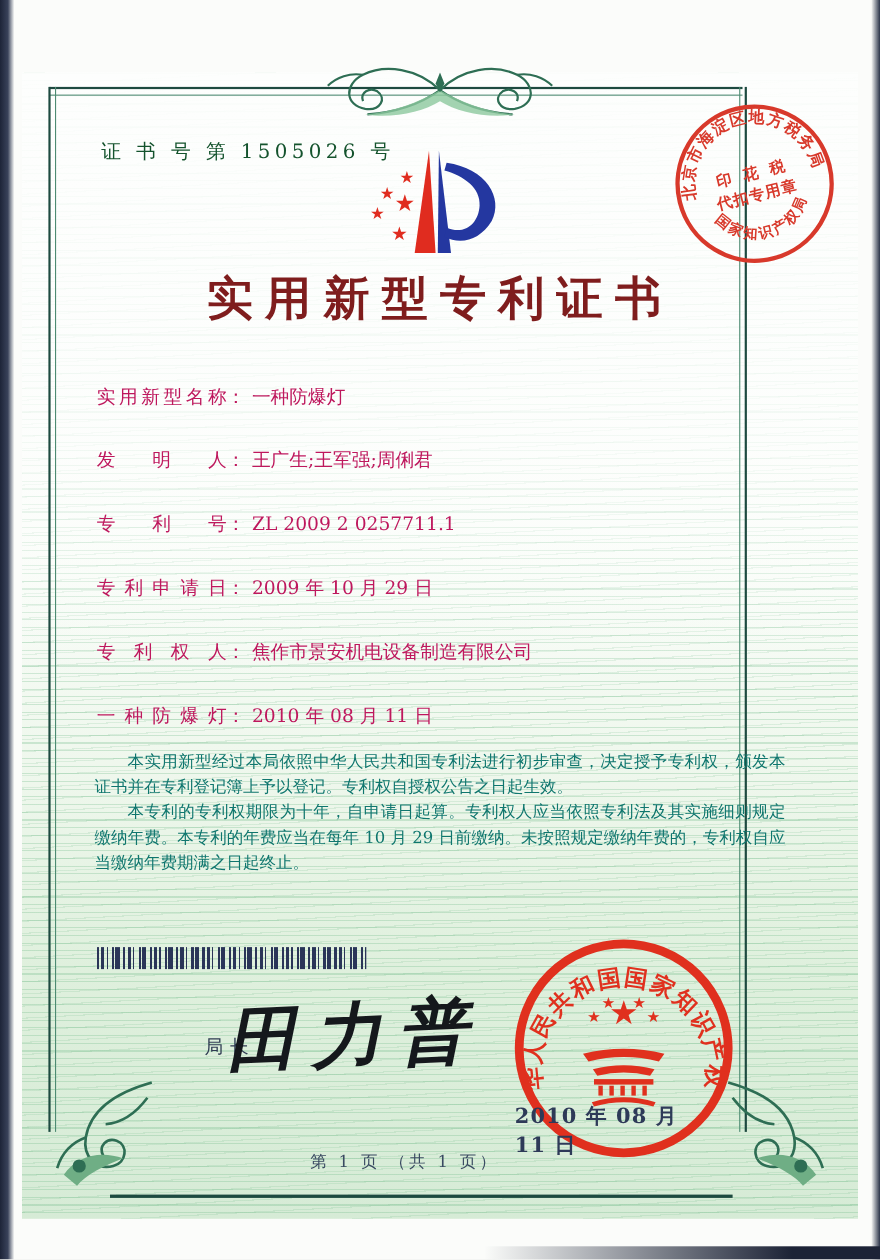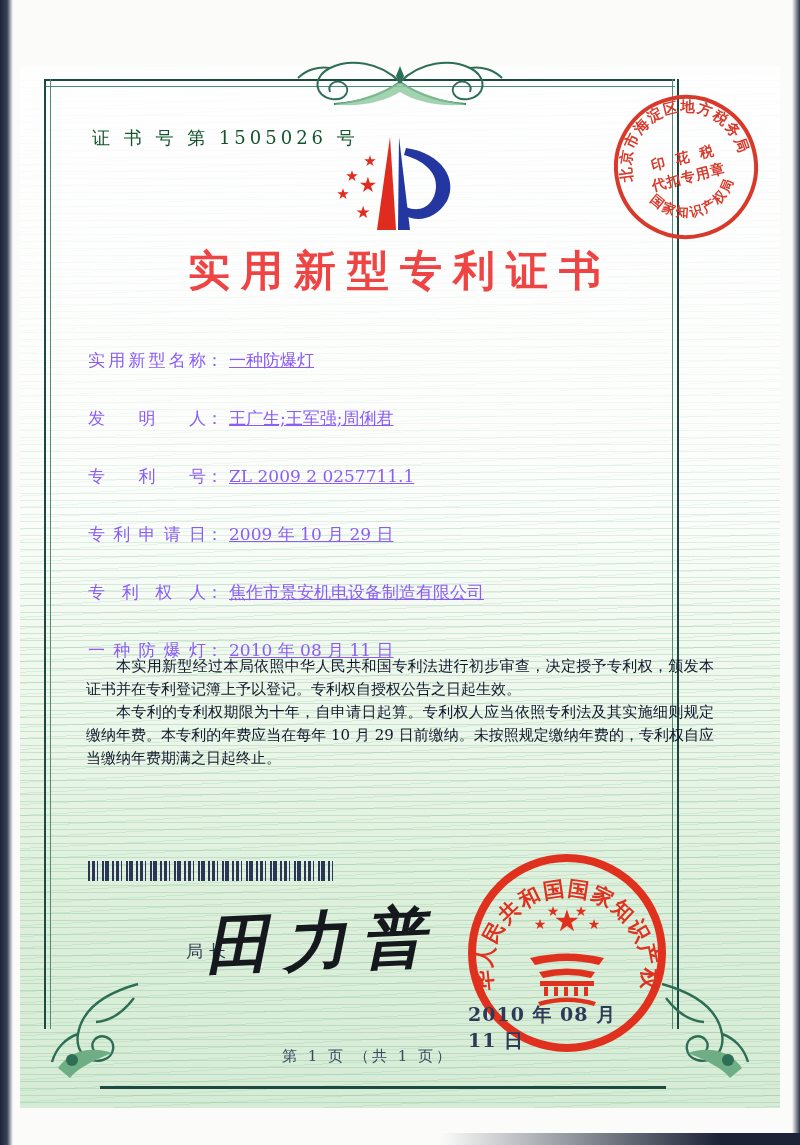--- a/index.html
+++ b/index.html
@@ -32,27 +32,27 @@
   .frame-left{position:absolute;left:44px;top:79px;width:4px;height:950px;
     border-left:2px solid #1d4a40;border-right:1px solid #4d8b72;}
   .frame-right{position:absolute;left:672px;top:79px;width:4px;height:950px;
     border-left:1px solid #4d8b72;border-right:2px solid #1d4a40;}
   .frame-bottom{position:absolute;left:100px;top:1086px;width:566px;height:0;
     border-top:3px solid #1d4a40;}
   .ornament{position:absolute;}
   
   .cert-no{position:absolute;left:92px;top:126px;font-size:18px;letter-spacing:4px;color:#14532d;}
   .title{position:absolute;left:0;top:243px;width:800px;text-align:center;
-    font-size:42px;font-weight:bold;letter-spacing:11px;color:#ef4444;}
+    font-size:42px;font-weight:bold;letter-spacing:11px;color:#7f1d1d;}
   .fields{position:absolute;left:88px;top:349px;width:624px;}
-  .field-row{height:26px;margin-bottom:32px;font-size:17px;color:#8b5cf6;white-space:nowrap;text-decoration:underline;}
+  .field-row{height:26px;margin-bottom:32px;font-size:17px;color:#be185d;white-space:nowrap;}
   .flabel{display:inline-block;width:118px;text-align:justify;text-align-last:justify;}
   .fcolon{display:inline-block;margin-right:6px;}
-  .paras{position:absolute;left:86px;top:655px;width:628px;font-size:15px;
-    line-height:23px;color:#0f172a;text-align:justify;}
+  .paras{position:absolute;left:86px;top:681px;width:628px;font-size:15px;
+    line-height:23px;color:#0f766e;text-align:justify;}
   .paras p{margin:0;text-indent:2em;}
   .barcode{position:absolute;left:88px;top:861px;width:245px;height:20px;
     background:repeating-linear-gradient(90deg,
       #2a3558 0 2px,rgba(0,0,0,0) 2px 4px,
       #2a3558 4px 7px,rgba(0,0,0,0) 7px 9px,
       #2a3558 9px 10px,rgba(0,0,0,0) 10px 14px,
       #2a3558 14px 16px,rgba(0,0,0,0) 16px 17px,
       #2a3558 17px 21px,rgba(0,0,0,0) 21px 24px);}
   .sig-title{position:absolute;left:142px;top:940px;font-size:17px;letter-spacing:6px;color:#2e3b52;margin-left:44px;}
   .sig-name{position:absolute;left:205px;top:898px;font-size:64px;font-weight:bold;

